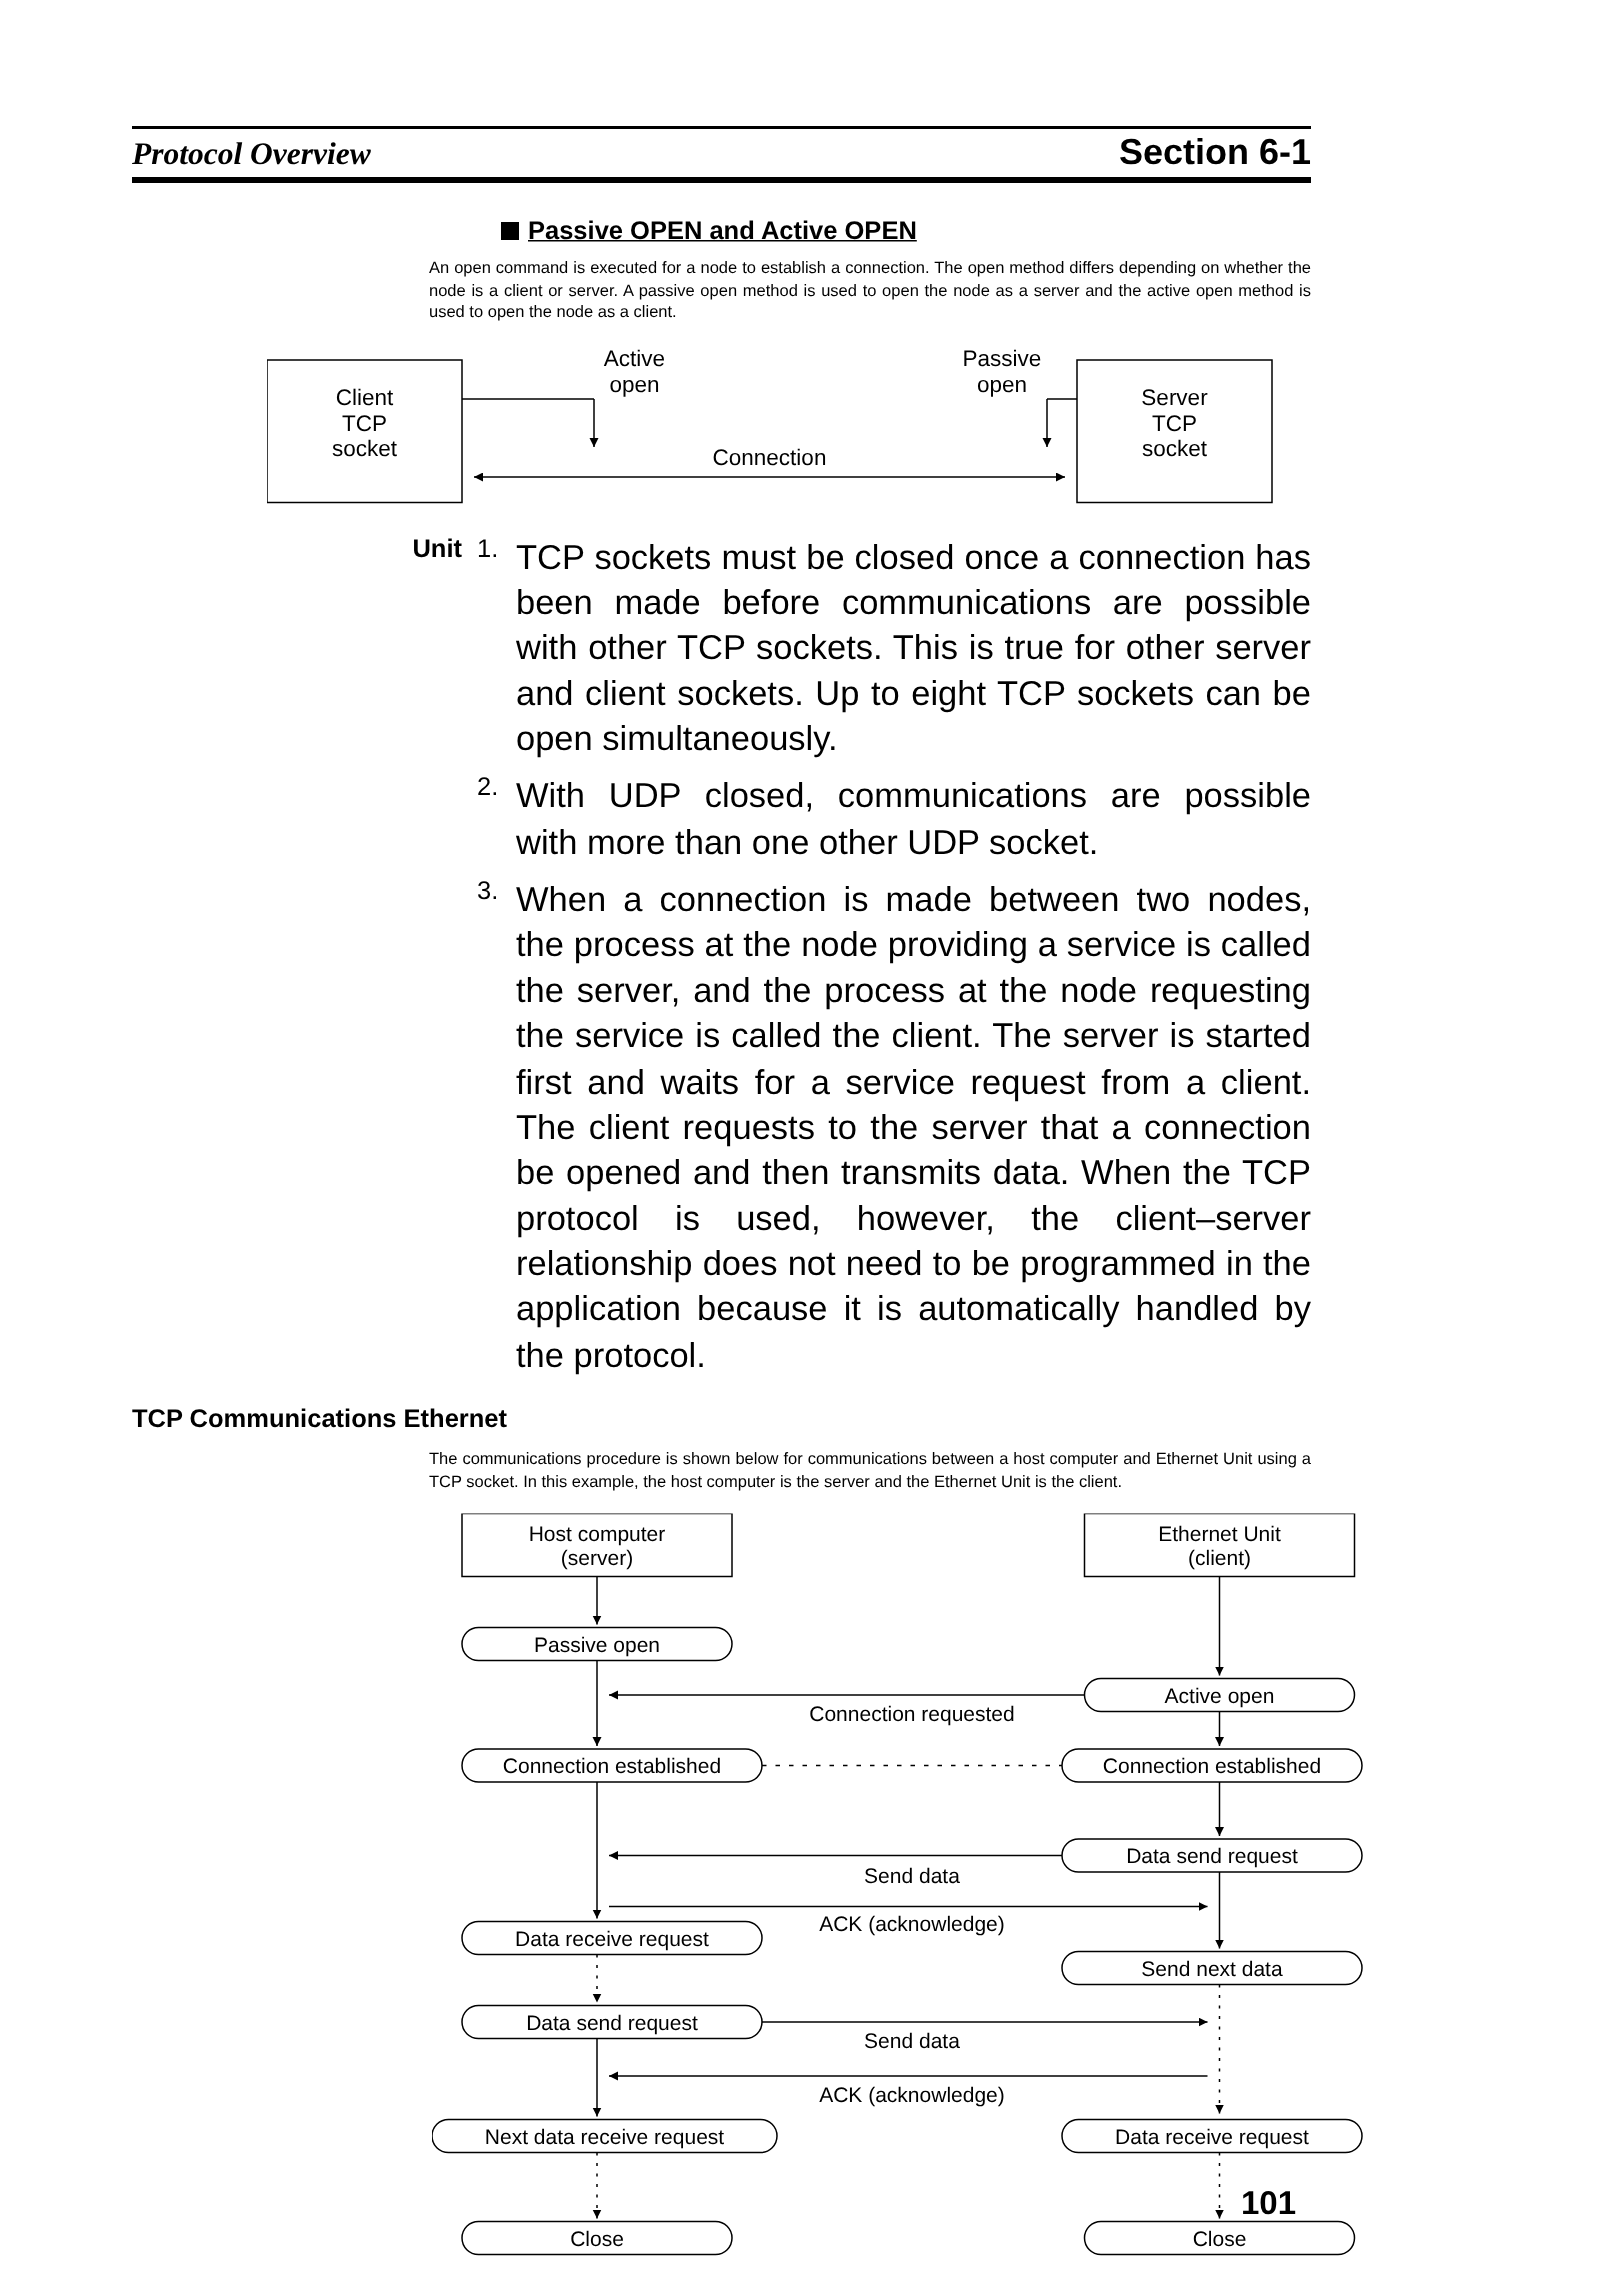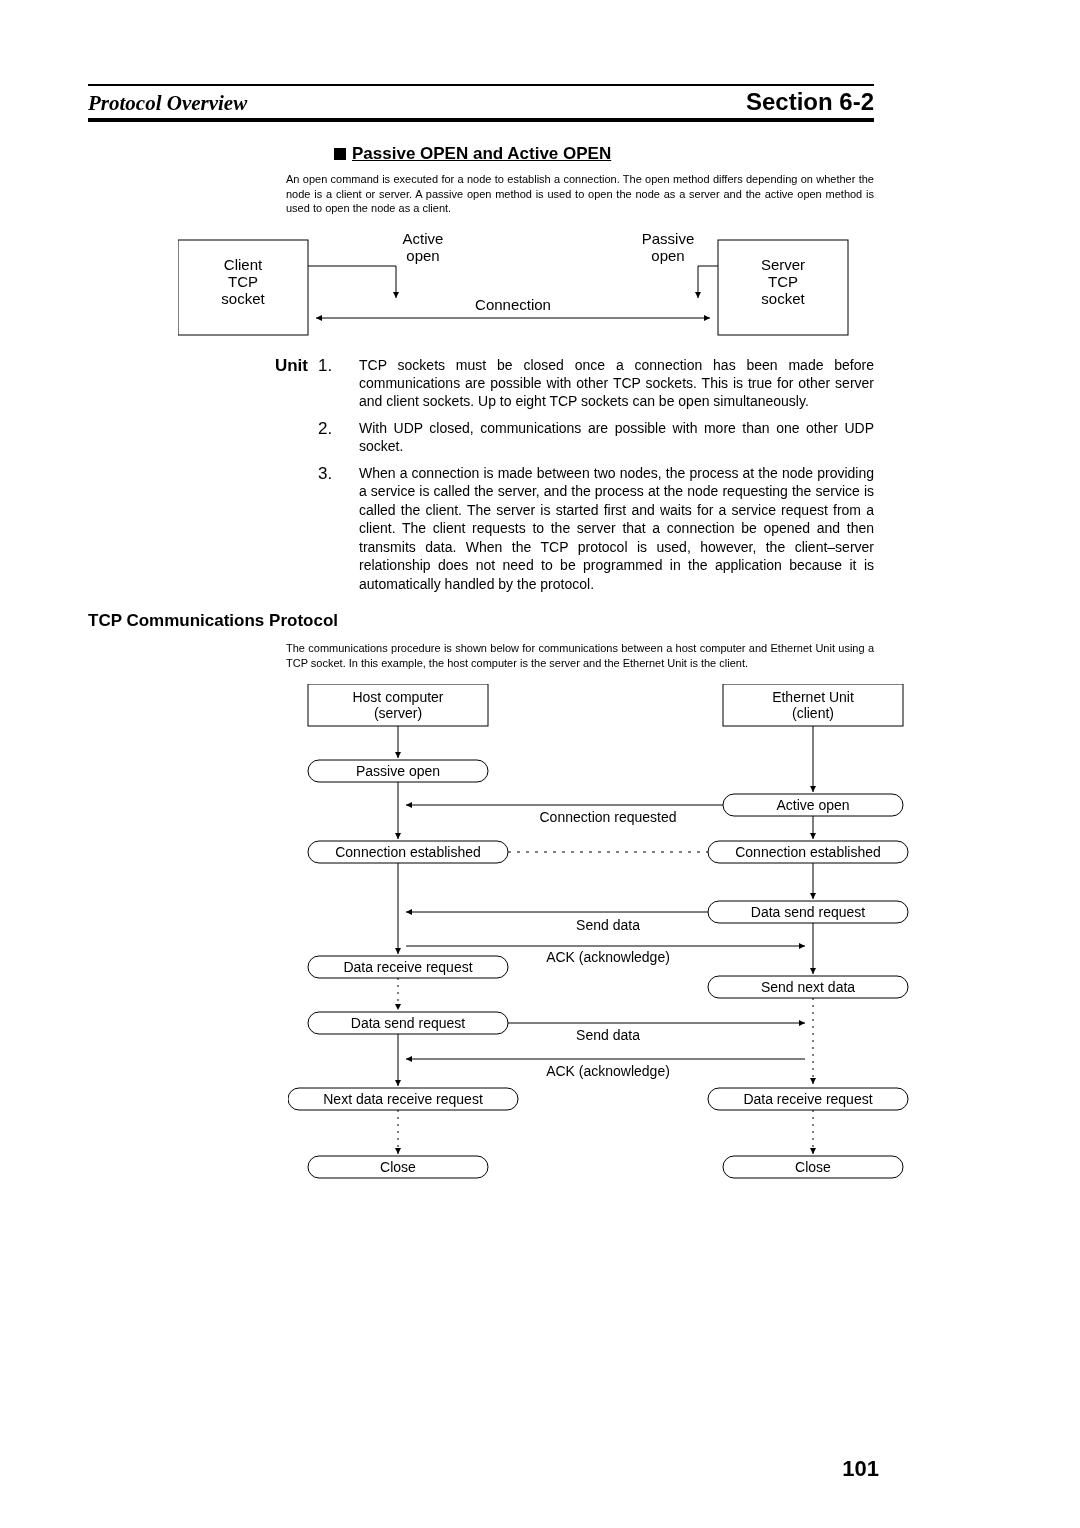--- a/index.html
+++ b/index.html
@@ -81,34 +81,33 @@
     font-size: 17px;
     text-align: right;
     padding-right: 10px;
   }
   .note-num {
     flex: 0 0 26px;
     font-size: 17px;
   }
   .note-text {
     flex: 1;
-    font-size: 14px;
+    font-size: 23px;
     line-height: 1.32;
     text-align: justify;
-    margin-left: 15px;
   }
   .para-heading {
     font-weight: bold;
     font-size: 17px;
     margin: 18px 0 10px 0;
   }
   .page-num {
     position: absolute;
     bottom: 46px;
-    right: 81px;
+    right: 96px;
     font-weight: bold;
     font-size: 22px;
   }
   svg { display: block; }
   .diagram-wrap {
     margin-left: 90px;
     margin-bottom: 16px;
   }
   .flow-wrap {
     margin-left: 200px;
@@ -116,21 +115,21 @@
   text { font-family: Arial, Helvetica, sans-serif; }
 </style>
 </head>
 <body>
 
 <div class="page">
 
   <div class="hr-top"></div>
   <div class="header-row">
     <div class="header-left">Protocol Overview</div>
-    <div class="header-right">Section 6-2</div>
+    <div class="header-right">Section 6-1</div>
   </div>
   <div class="hr-thick"></div>
 
   <div class="indent-block">
     <div class="sub-heading">
       <span class="square"></span><span class="ul">Passive OPEN and Active OPEN</span>
     </div>
     <div class="body-text">An open command is executed for a node to establish a connection. The open method differs depending on whether the node is a client or server. A passive open method is used to open the node as a server and the active open method is used to open the node as a client.</div>
   </div>
 
@@ -181,21 +180,21 @@
     <div class="note-label"></div>
     <div class="note-num">2.</div>
     <div class="note-text">With UDP closed, communications are possible with more than one other UDP socket.</div>
   </div>
   <div class="note-row">
     <div class="note-label"></div>
     <div class="note-num">3.</div>
     <div class="note-text">When a connection is made between two nodes, the process at the node providing a service is called the server, and the process at the node requesting the service is called the client. The server is started first and waits for a service request from a client. The client requests to the server that a connection be opened and then transmits data. When the TCP protocol is used, however, the client–server relationship does not need to be programmed in the application because it is automatically handled by the protocol.</div>
   </div>
 
-  <div class="para-heading">TCP Communications Protocol</div>
+  <div class="para-heading">TCP Communications Ethernet</div>
   <div class="indent-block">
     <div class="body-text">The communications procedure is shown below for communications between a host computer and Ethernet Unit using a TCP socket. In this example, the host computer is the server and the Ethernet Unit is the client.</div>
   </div>
 
   <div class="flow-wrap">
     <svg width="660" height="540">
       <defs>
         <marker id="a2" markerWidth="8" markerHeight="8" refX="6" refY="3" orient="auto">
           <path d="M0,0 L6,3 L0,6 Z" fill="#000"></path>
         </marker>

